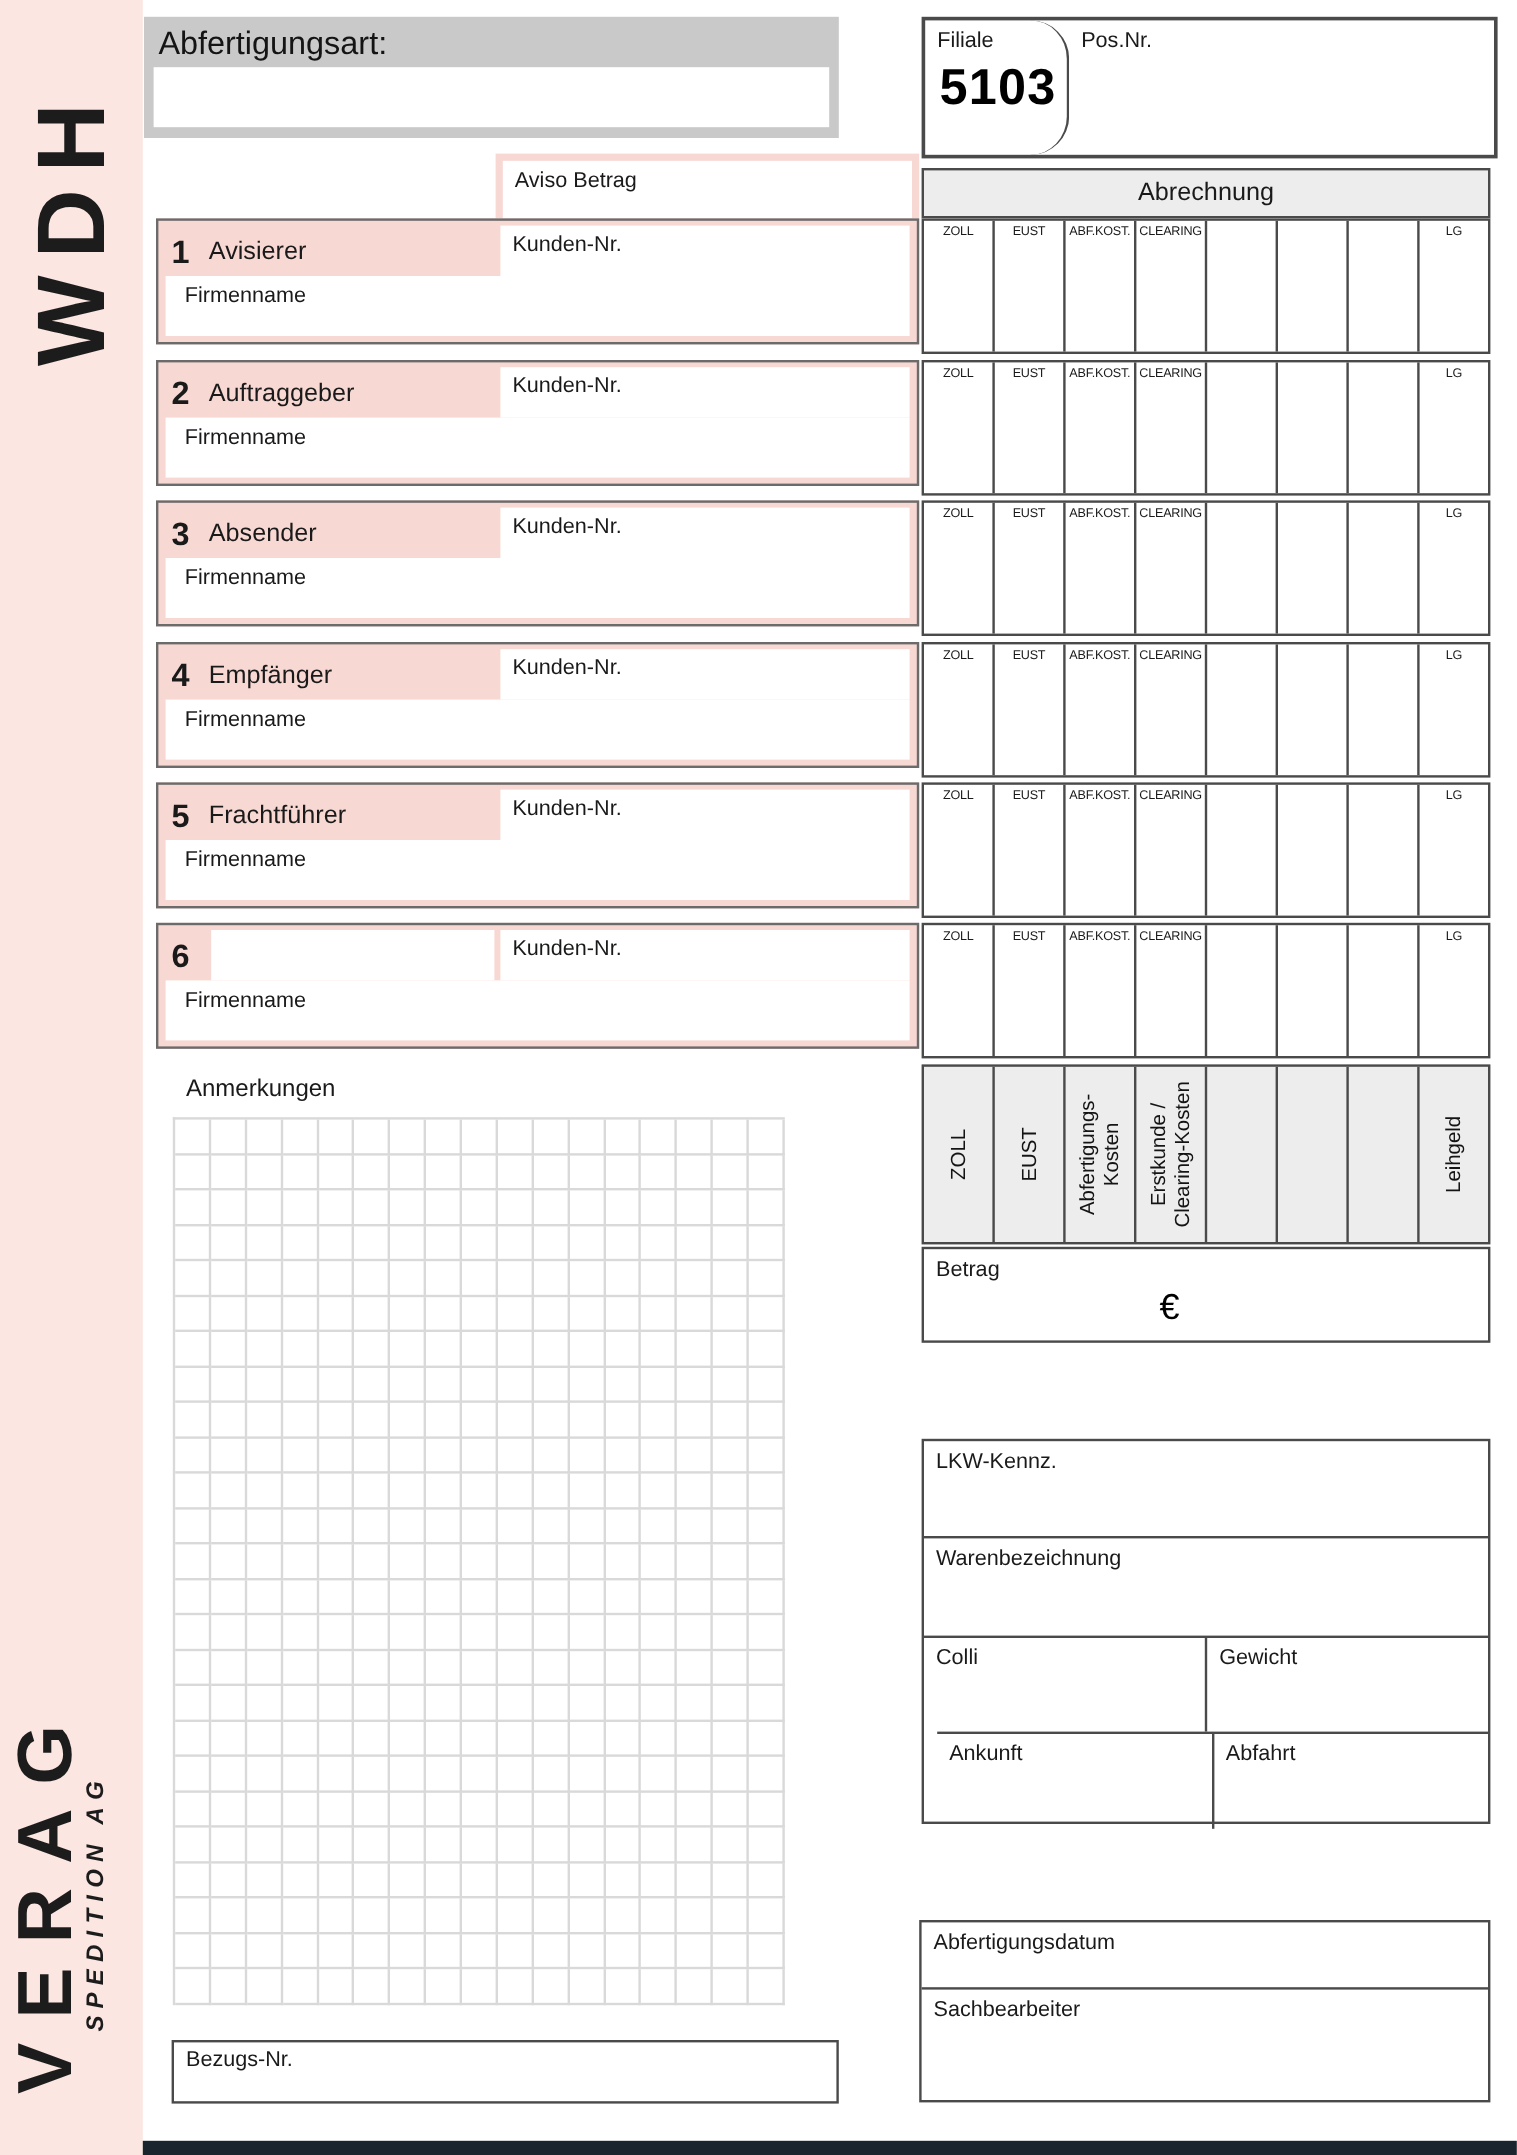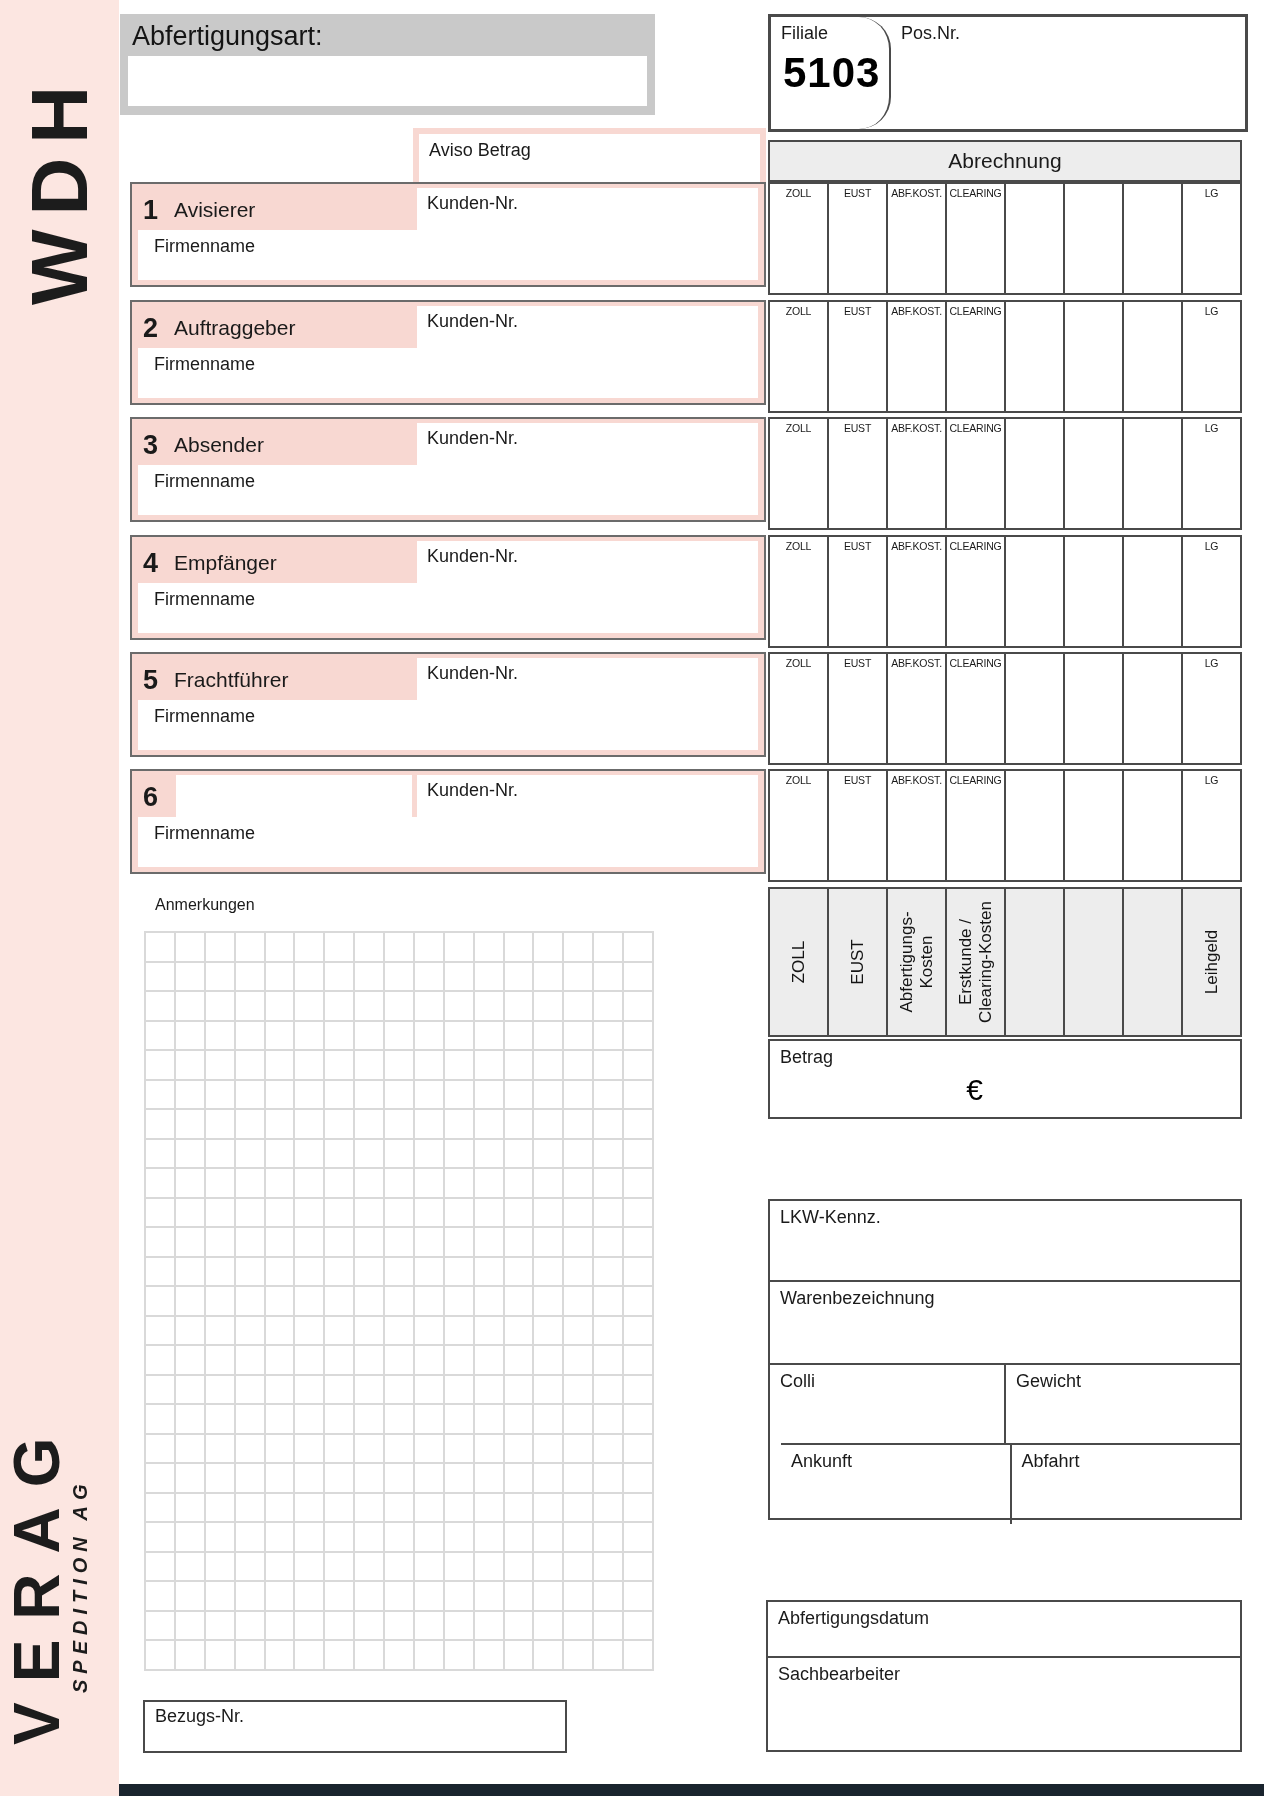--- a/index.html
+++ b/index.html
@@ -10,21 +10,21 @@
   
   .pink-strip{left:0;top:0;width:119px;height:1796px;background:#fce6e1;}
   .wdh{left:-62px;top:152px;width:244px;height:62px;transform:rotate(-90deg);
        font-size:80px;font-weight:bold;letter-spacing:14px;line-height:62px;color:#1c1c1c;
        white-space:nowrap;}
   .verag{left:-112px;top:1534px;width:330px;height:92px;transform:rotate(-90deg);}
   .verag-main{font-size:64px;font-weight:bold;letter-spacing:20px;line-height:60px;color:#1c1c1c;white-space:nowrap;}
   .verag-sub{font-size:20px;font-weight:bold;font-style:italic;letter-spacing:6px;margin-left:52px;margin-top:2px;color:#1c1c1c;white-space:nowrap;}
 
   
-  .abf-block{left:120px;top:14px;width:535px;height:101px;background:#c9c9c9;}
+  .abf-block{left:120px;top:14px;width:535px;height:101px;background:#c9c9c9;padding-left:44px;}
   .abf-label{position:absolute;left:12px;top:7px;font-size:27px;color:#141414;}
   .abf-input{position:absolute;left:8px;top:42px;right:8px;bottom:9px;background:#ffffff;}
 
   
   .filiale-box{left:768px;top:14px;width:474px;height:112px;border:3px solid #4a4a4a;background:#fff;display:flex;}
   .filiale-cell{width:118px;border-right:2px solid #4a4a4a;position:relative;border-radius:32px;}
   .posnr-cell{flex:1;position:relative;}
   .filiale-value{position:absolute;left:12px;top:32px;font-size:42px;font-weight:bold;letter-spacing:1px;color:#000;}
 
   .small-label{font-size:18px;color:#1a1a1a;}
@@ -60,41 +60,41 @@
   .rot-text{position:absolute;left:50%;top:50%;transform:translate(-50%,-50%) rotate(-90deg);
             font-size:17px;line-height:20px;text-align:center;white-space:nowrap;color:#141414;}
 
   
   .beleg-box{left:768px;top:1039px;width:474px;height:80px;border:2.5px solid #4a4a4a;box-sizing:border-box;display:flex;background:#fff;}
   .beleg-cell{width:50%;position:relative;}
   .beleg-cell + .beleg-cell{border-left:2px solid #4a4a4a;}
   .euro{position:absolute;right:22px;top:32px;font-size:30px;color:#000;}
 
   
-  .anm-label{left:155px;top:896px;font-size:16px;}
+  .anm-label{left:155px;top:896px;font-size:20px;}
   .anm-grid{left:144px;top:931px;width:508px;height:738px;display:grid;
             grid-template-columns:repeat(17,1fr);grid-template-rows:repeat(25,1fr);
             border-top:2px solid #d9d9d9;border-left:2px solid #d9d9d9;background:#fff;}
   .anm-cell{border-right:2px solid #d9d9d9;border-bottom:2px solid #d9d9d9;}
 
   
   .lkw-block{left:768px;top:1199px;width:474px;height:321px;border:2.5px solid #4a4a4a;box-sizing:border-box;background:#fff;}
   .lkw-row{position:relative;border-top:2px solid #4a4a4a;}
   .lkw-row:first-child{border-top:none;}
   .lkw-split{display:flex;}
   .lkw-field{position:relative;flex:1;}
   .lkw-field + .lkw-field{border-left:2px solid #4a4a4a;}
 
   
   .proc-block{left:766px;top:1600px;width:476px;height:152px;border:2.5px solid #4a4a4a;box-sizing:border-box;background:#fff;}
   .proc-row1{position:relative;height:54px;border-bottom:2px solid #4a4a4a;}
   .proc-row2{position:relative;height:92px;}
 
   
-  .bezug-box{left:143px;top:1700px;width:424px;height:53px;border:2.5px solid #4a4a4a;box-sizing:border-box;background:#fff;position:absolute;padding-left:32px;}
+  .bezug-box{left:143px;top:1700px;width:556px;height:53px;border:2.5px solid #4a4a4a;box-sizing:border-box;background:#fff;position:absolute;padding-left:32px;}
   .bezug-box .small-label{position:absolute;left:10px;top:4px;}
 
   .bottom-bar{left:119px;top:1784px;width:1145px;height:12px;background:#19242e;}
 </style>
 </head>
 <body>
 
 <div class="abs pink-strip">
   <div class="abs wdh">WDH</div>
   <div class="abs verag">

